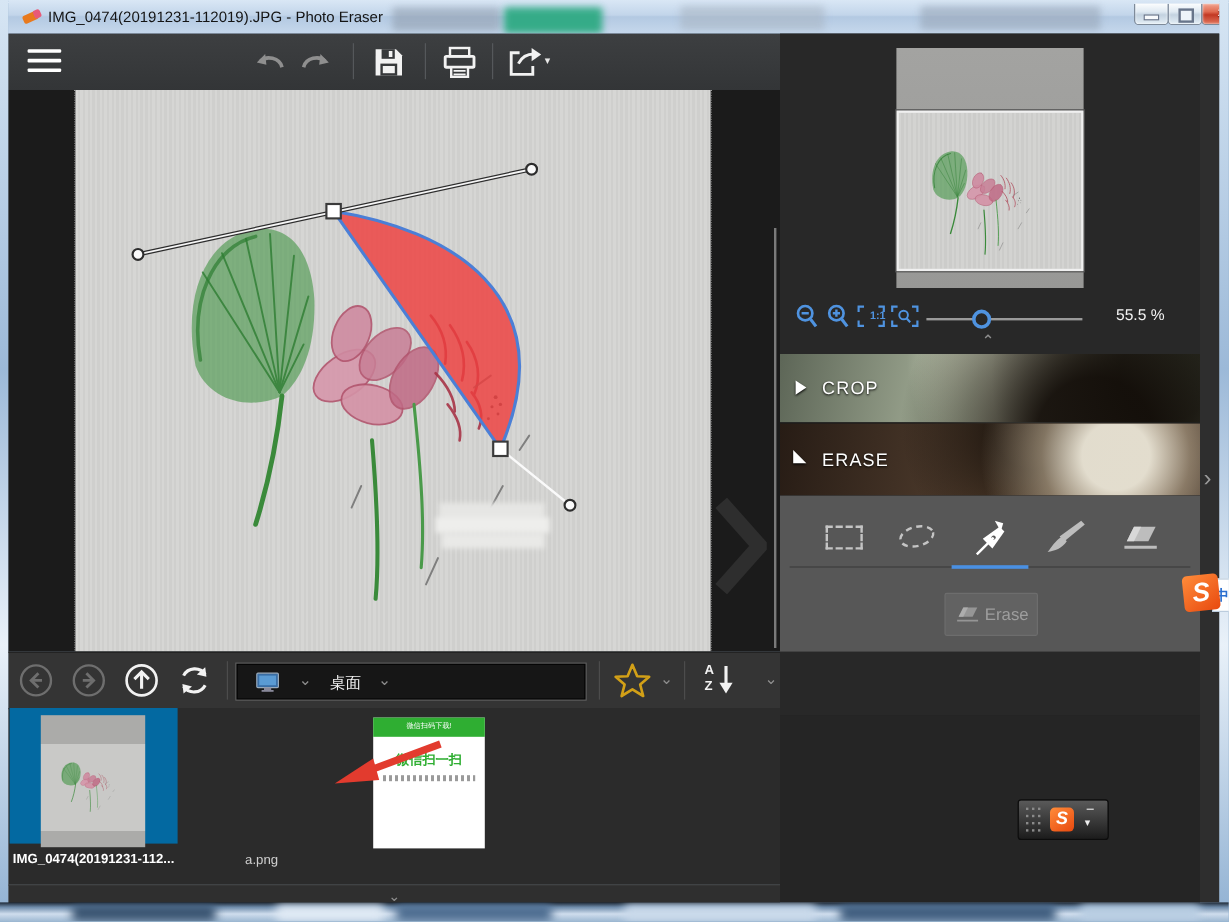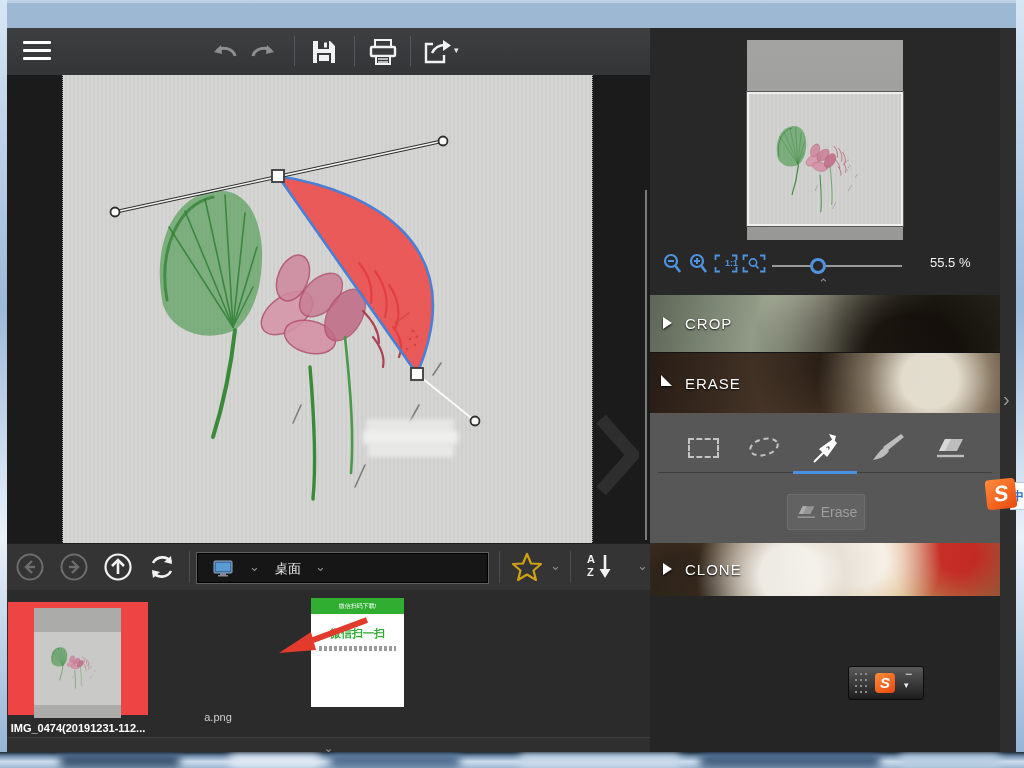--- a/index.html
+++ b/index.html
@@ -43,21 +43,21 @@
   .erase-panel{left:0;top:385px;width:350px;height:130px;background:#575757;}
   .tool{position:absolute;top:20px;width:34px;height:30px;}
   .erase-btn{position:absolute;left:137px;top:81px;width:76px;height:34px;background:#626262;border:1px solid #6d6d6d;border-radius:2px;color:#9e9e9e;font-size:14px;text-align:center;line-height:34px;}
   
   .bbar{left:7px;top:543px;width:643px;height:47px;background:#343434;border-top:1px solid #202020;}
   .navcirc{position:absolute;top:9px;width:28px;height:28px;}
   .pathbox{position:absolute;left:189px;top:8px;width:291px;height:30px;background:#161616;border:1px solid #5f5f5f;box-shadow:inset 0 0 0 1px #000;}
   .bsep{position:absolute;top:7px;width:1px;height:32px;background:#4c4c4c;}
   
   .strip{left:7px;top:590px;width:643px;height:147px;background:#2b2b2b;}
-  .tile1{position:absolute;left:1px;top:12px;width:140px;height:113px;background:#ef4444;}
+  .tile1{position:absolute;left:1px;top:0;width:140px;height:113px;background:#0369a1;}
   .thumb-img{position:absolute;background:linear-gradient(180deg,#ababa9 0 22%,#c9c9c7 22% 88%,#ababa9 88%);}
   .tile-label{position:absolute;width:100%;text-align:center;font-size:11px;white-space:nowrap;overflow:hidden;}
   .wechat-card{position:absolute;left:163px;top:7px;width:93px;height:109px;background:#ffffff;}
   .wc-head{position:absolute;left:0;top:0;width:100%;height:16px;background:#2fae32;color:#fff;font-size:6px;text-align:center;line-height:16px;filter:blur(.4px);}
   .wc-title{position:absolute;left:0;top:28px;width:100%;text-align:center;color:#2fae32;font-weight:bold;font-size:11px;filter:blur(.3px);}
   .wc-sub{position:absolute;left:8px;top:48px;width:77px;height:5px;background:repeating-linear-gradient(90deg,#9a9a9a 0 3px,#ffffff 3px 5px);filter:blur(.5px);}
   .stripfoot{left:7px;top:737px;width:643px;height:15px;background:#2f2f2f;border-top:1px solid #3d3d3d;text-align:center;}
   
   .aerobottom{left:0;top:752px;width:1024px;height:16px;background:linear-gradient(180deg,#1d2835,#6f8cab 25%,#cfdded 60%,#9db8d2);overflow:hidden;}
   .ablob{position:absolute;top:2px;height:14px;filter:blur(4px);border-radius:4px;}
@@ -68,20 +68,42 @@
   svg{display:block;}
 </style>
 </head>
 <body>
 <div id="root">
 
 <div class="abs desktop-edge" style="left:0;top:0;width:1024px;height:3px;"></div>
 <div class="abs desktop-edge" style="left:0;top:0;width:7px;height:768px;"></div>
 <div class="abs desktop-edge" style="left:1016px;top:0;width:8px;height:768px;"></div>
 
+<div class="abs titlebar">
+  <div class="abs glass-blob" style="left:320px;top:6px;width:90px;height:20px;background:#8e9bab;"></div>
+  <div class="abs glass-blob" style="left:413px;top:6px;width:82px;height:22px;background:#27a87e;opacity:.9;"></div>
+  <div class="abs glass-blob" style="left:560px;top:5px;width:120px;height:20px;background:#a8b4c2;"></div>
+  <div class="abs glass-blob" style="left:760px;top:5px;width:150px;height:20px;background:#95a3b4;"></div>
+
+  <div class="abs" style="left:10px;top:6px;width:20px;height:16px;">
+    <div class="abs" style="left:2px;top:5px;width:13px;height:7px;background:#e87a1e;border-radius:2px;transform:rotate(-24deg);"></div>
+    <div class="abs" style="left:11px;top:2px;width:6px;height:7px;background:#e85a78;border-radius:2px;transform:rotate(-24deg);"></div>
+  </div>
+  <div class="abs title-text" style="left:33px;top:0;">IMG_0474(20191231-112019).JPG - Photo Eraser</div>
+
+  <div class="wb" style="left:938px;width:27px;">
+        <span class="minbar"></span>
+      </div>
+  <div class="wb" style="left:966px;width:27px;">
+        <span class="maxbox"></span>
+      </div>
+  <div class="wb wb-close" style="left:994px;width:31px;">
+        <span class="wb-glyph">x</span>
+      </div>
+</div>
 
 <div class="abs toolbar">
   <div class="abs" style="left:16px;top:13px;width:28px;height:21px;">
     <span class="hambar" style="top:0;"></span>
     <span class="hambar" style="top:8px;"></span>
     <span class="hambar" style="top:16px;"></span>
   </div>
 
   <div class="abs" style="left:203px;top:12px;width:28px;height:22px;">
     <svg width="28" height="22" viewBox="0 0 28 22">
@@ -367,29 +389,20 @@
     <div class="erase-btn">
       <svg width="22" height="20" viewBox="0 0 34 30" style="display:inline-block;vertical-align:-5px;">
         <path d="M12 6 L30 6 L24 18 L6 18 Z" fill="#959595"></path>
         <path d="M12 6 L18 6 L12 18 L6 18 Z" fill="#adadad"></path>
         <line x1="4" y1="23" x2="31" y2="23" stroke="#959595" stroke-width="2.4"></line>
       </svg>
       <span>Erase</span>
     </div>
   </div>
 
-  <div class="abs sec-head" style="top:515px;height:53px;background:
-      radial-gradient(circle at 40% 60%,rgba(245,243,238,.95) 14%,rgba(225,220,210,.7) 26%,transparent 44%),
-      radial-gradient(circle at 60% 30%,rgba(250,248,244,.9) 12%,transparent 38%),
-      radial-gradient(circle at 88% 20%,rgba(200,30,30,.85) 6%,transparent 22%),
-      radial-gradient(circle at 10% 80%,rgba(30,25,20,.8) 10%,transparent 45%),
-      linear-gradient(100deg,#6a4a2e,#c08a4e 45%,#d9a96a 70%,#8a5f38);">
-    <span class="tri-right" style="top:20px;"></span>
-    <span class="sec-label" style="top:18px;">CLONE</span>
-  </div>
   <div class="abs" style="left:0;top:568px;width:350px;height:156px;background:#252525;"></div>
 </div>
 
 <div class="abs redge">
   <span class="abs" style="left:3px;top:360px;font-size:20px;">›</span>
 </div>
 
 <div class="abs bbar">
   <div class="navcirc" style="left:9px;">
     <svg width="28" height="28" viewBox="0 0 28 28">

